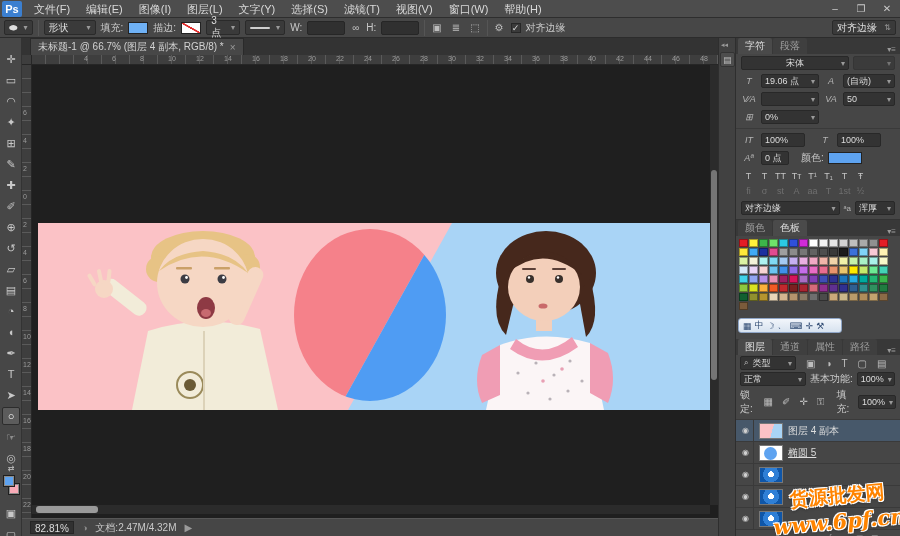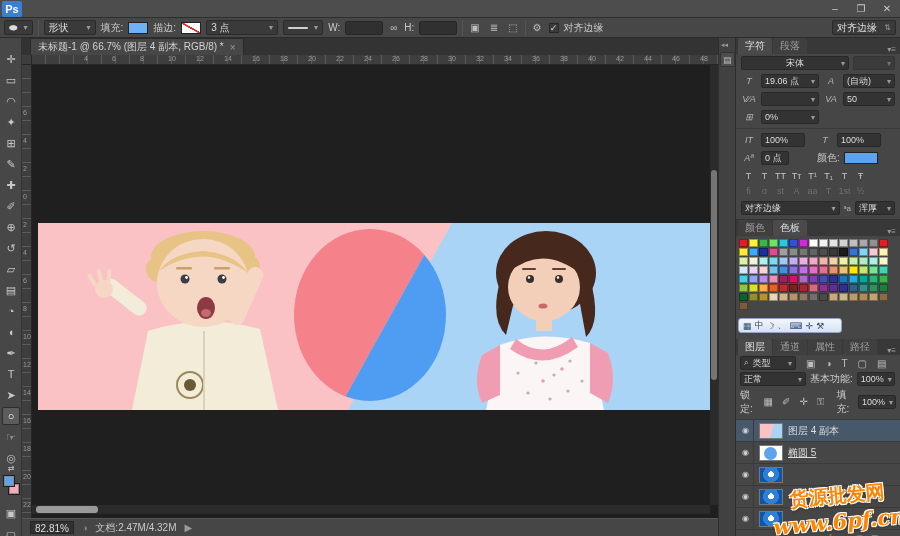--- a/index.html
+++ b/index.html
@@ -95,20 +95,32 @@
           text-shadow:-1px -1px 0 #fff,1px -1px 0 #fff,-1px 1px 0 #fff,1px 1px 0 #fff,0 2px 3px rgba(0,0,0,.3);}
   .botbar{display:flex;gap:7px;justify-content:flex-end;padding:3px 6px;color:#8f8f8f;font-size:9px;}
 </style>
 </head>
 <body>
 
 <div id="app">
 
   <div id="menubar" class="abs">
     <div id="ps-logo">Ps</div>
+    <div id="menus" style="display:flex;">
+        <div class="menu-item">文件(F)</div>
+        <div class="menu-item">编辑(E)</div>
+        <div class="menu-item">图像(I)</div>
+        <div class="menu-item">图层(L)</div>
+        <div class="menu-item">文字(Y)</div>
+        <div class="menu-item">选择(S)</div>
+        <div class="menu-item">滤镜(T)</div>
+        <div class="menu-item">视图(V)</div>
+        <div class="menu-item">窗口(W)</div>
+        <div class="menu-item">帮助(H)</div>
+      </div>
     <div id="winbtns">
         <div class="winbtn">–</div>
         <div class="winbtn">❐</div>
         <div class="winbtn">✕</div>
       </div>
   </div>
 
   <div id="optionsbar" class="abs">
     <div class="opt-select">
       <span>⬬</span>
@@ -116,21 +128,21 @@
     </div>
     <div class="sep"></div>
     <div class="opt-select" style="width:52px;">
       <span>形状</span>
       <span class="dn" style="margin-left:auto">▾</span>
     </div>
     <span class="opt-label">填充:</span>
     <div class="swatch-box" id="fillswatch" style="background: rgb(111, 177, 245);"></div>
     <span class="opt-label">描边:</span>
     <div class="swatch-box" style="background:linear-gradient(to top right,#fff 44%,#e03030 46%,#e03030 54%,#fff 56%);"></div>
-    <div class="opt-select" style="width:72px;">
+    <div class="opt-select" style="width:34px;">
       <span>3 点</span>
       <span class="dn" style="margin-left:auto">▾</span>
     </div>
     <div class="opt-select" style="width:40px;">
       <span style="display:inline-block;width:26px;height:2px;background:#cfcfcf;border-radius:1px;"></span>
       <span class="dn">▾</span>
     </div>
     <span class="opt-label">W:</span>
     <div class="opt-input"></div>
     <span class="opt-icon">∞</span>
@@ -385,21 +397,21 @@
         <span class="cicon" style="margin-left:8px;">T</span>
         <div class="cbox" style="width:44px;">
           <span>100%</span>
         </div>
       </div>
       <div class="crow">
         <span class="cicon">Aª</span>
         <div class="cbox" style="width:28px;">
           <span>0 点</span>
         </div>
-        <span style="margin-left:24px;font-size:10px;color:#c5c5c5;">颜色:</span>
+        <span style="margin-left:8px;font-size:10px;color:#c5c5c5;">颜色:</span>
         <div id="charcolor" style="width: 34px; height: 12px; border: 1px solid rgb(34, 34, 34); background: rgb(94, 163, 240);"></div>
       </div>
       <div class="crow" id="tbtns" style="gap:1px;padding:3px 5px 1px;">
           <span class="tbtn">T</span>
           <span class="tbtn">T</span>
           <span class="tbtn">TT</span>
           <span class="tbtn">Tᴛ</span>
           <span class="tbtn">T¹</span>
           <span class="tbtn">T₁</span>
           <span class="tbtn">T</span>

